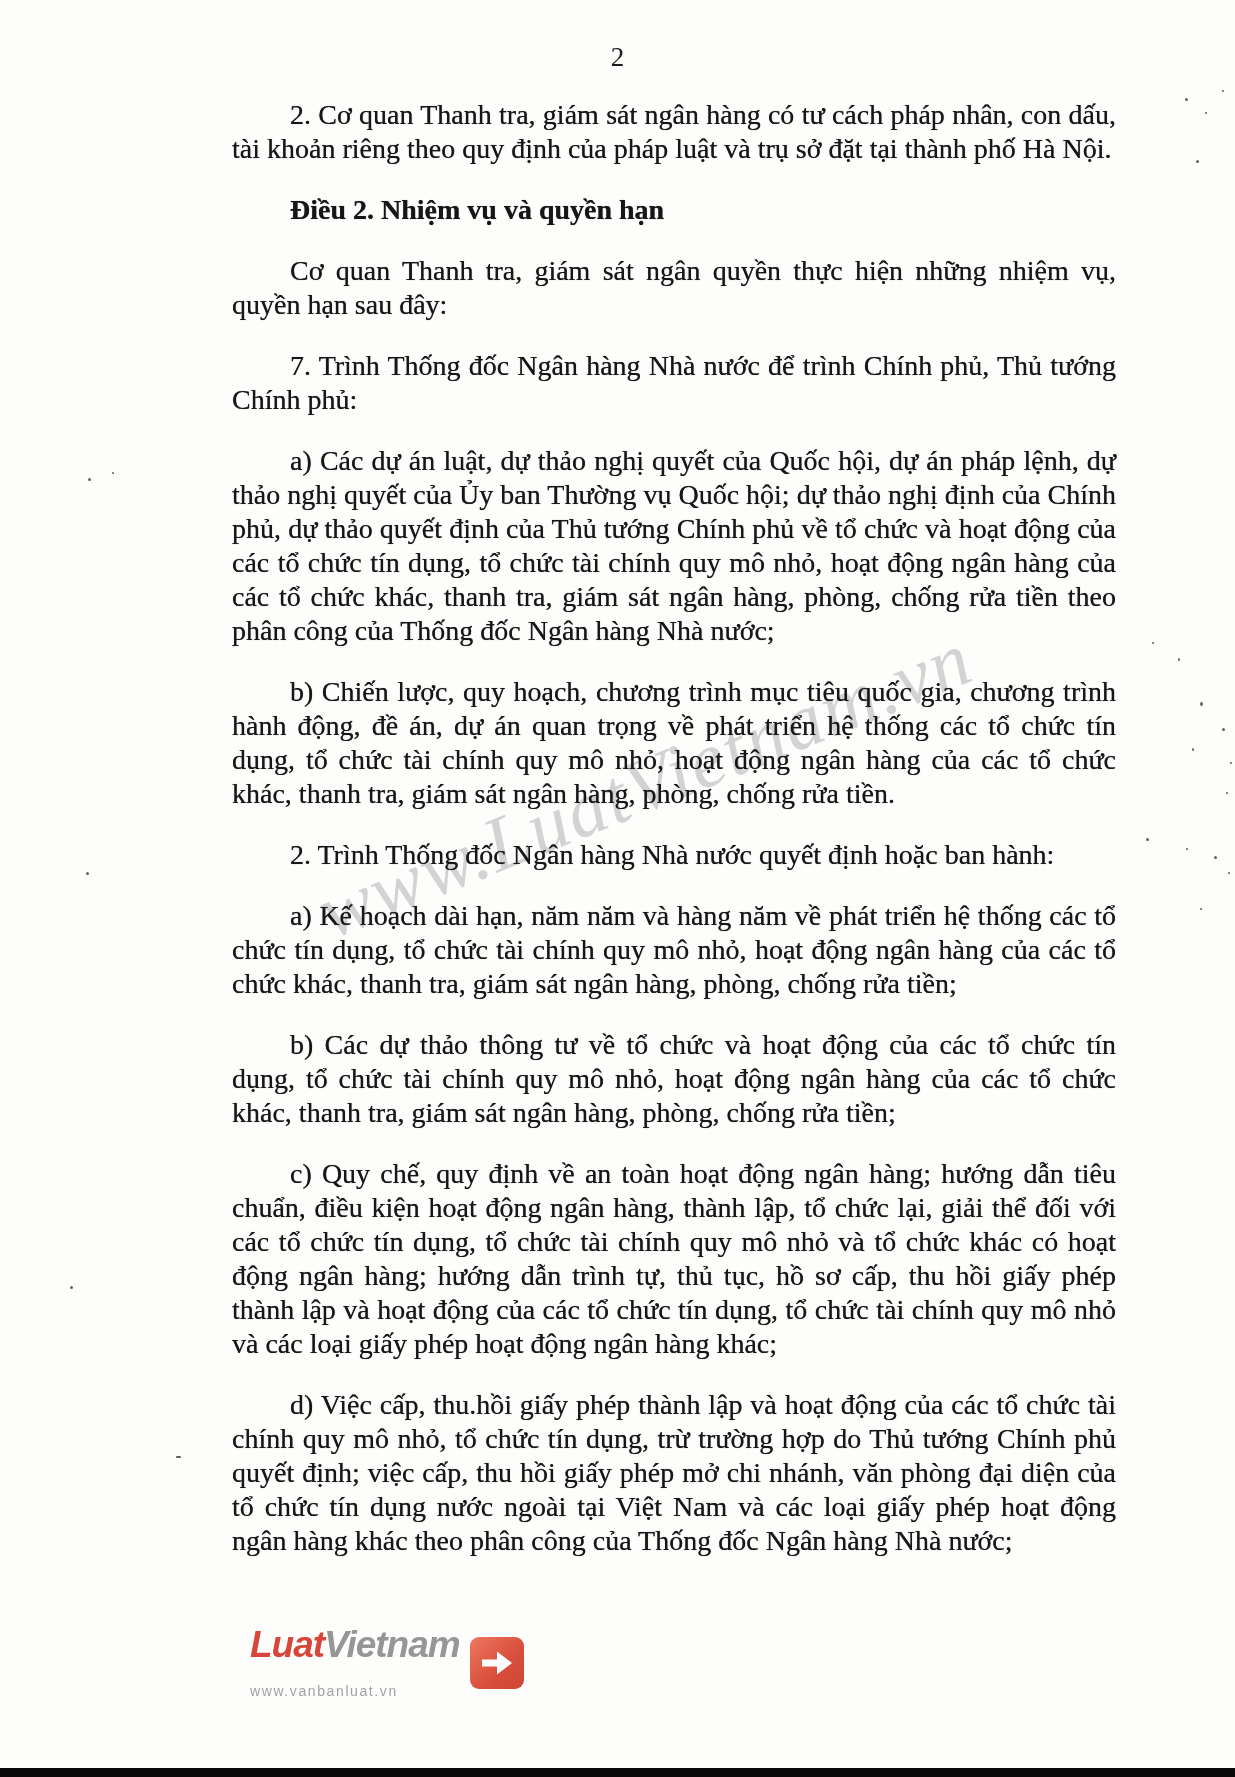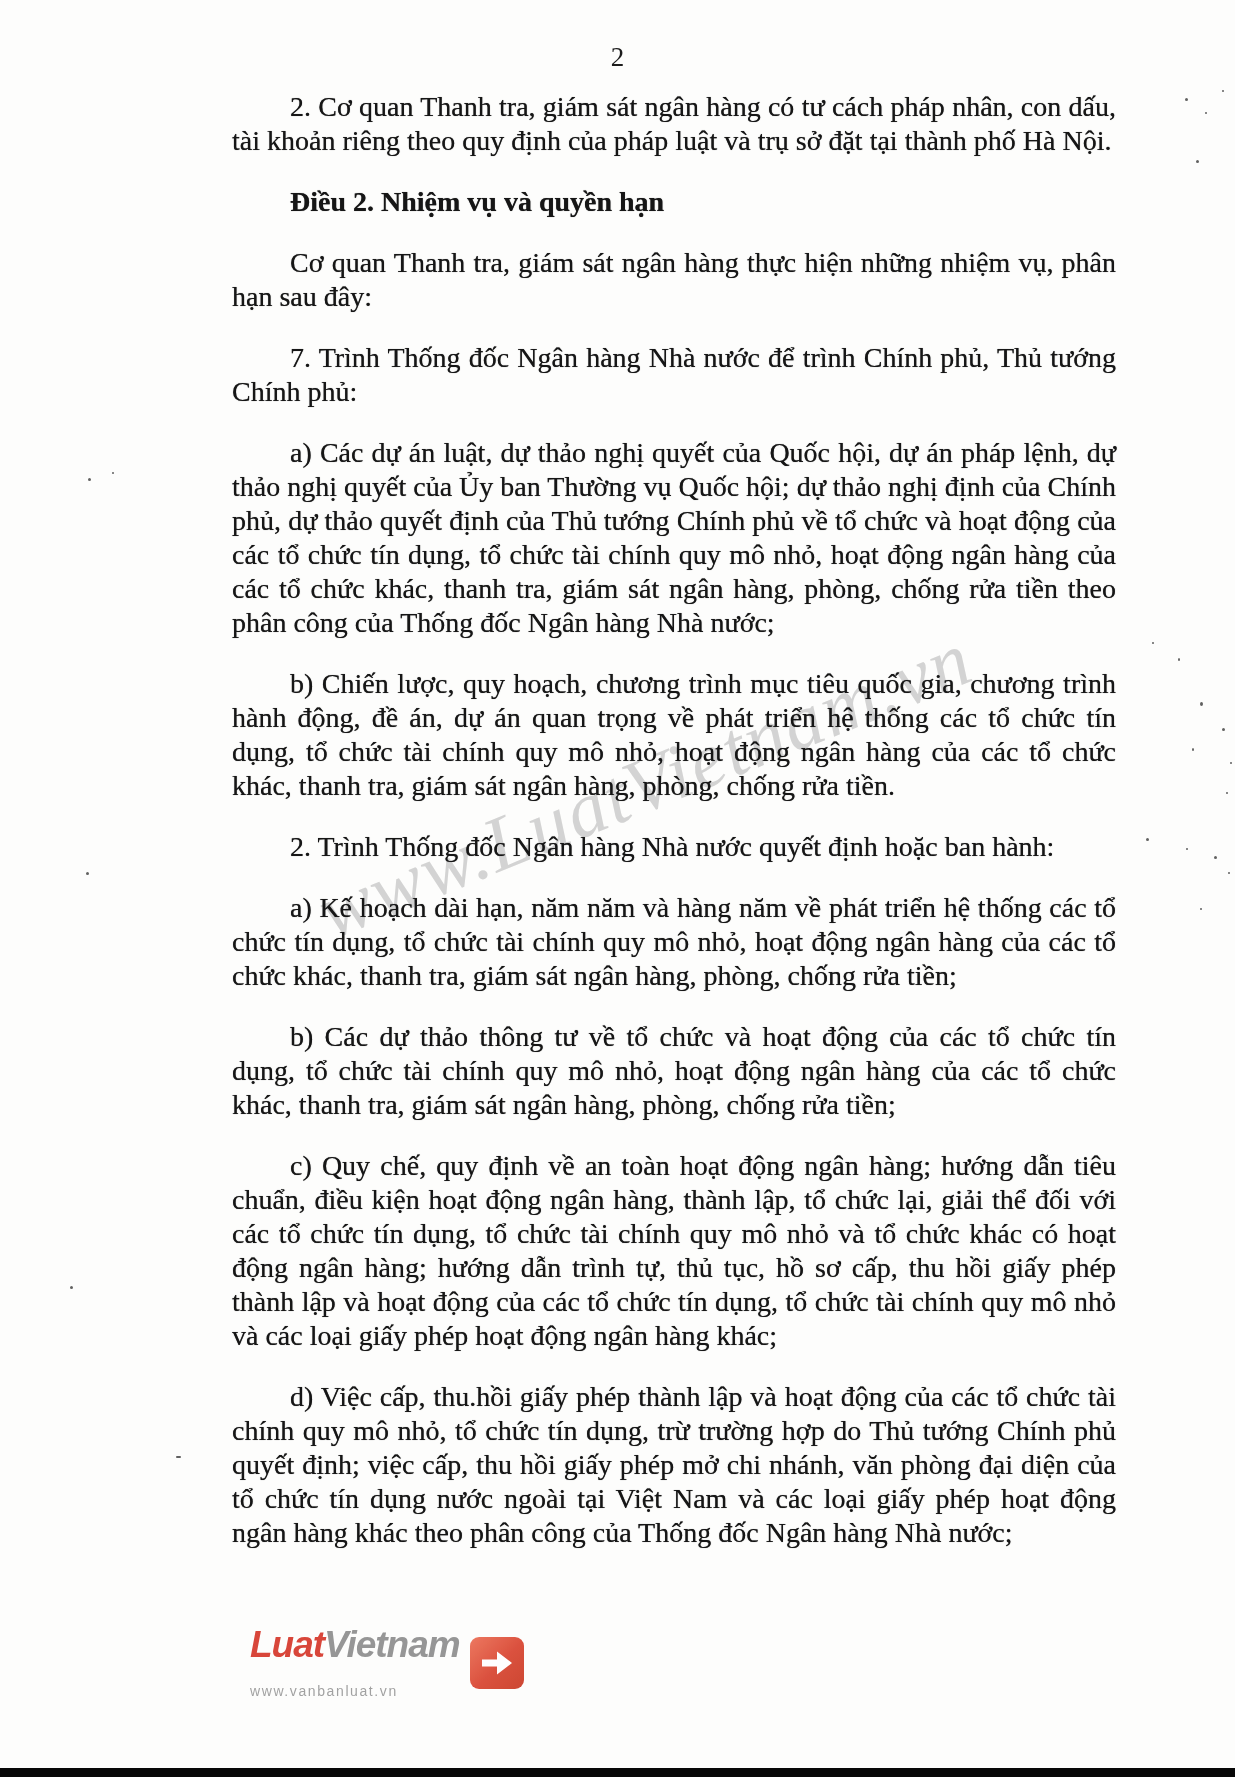--- a/index.html
+++ b/index.html
@@ -18,21 +18,21 @@
   
   .page-number{
     position:absolute;
     top:42px;left:0;width:1235px;
     text-align:center;
     font-size:27px;color:#1c1c1c;
   }
   
   .doc{
     position:absolute;
-    left:232px;top:90px;width:884px;
+    left:232px;top:98px;width:884px;
     font-size:28px;line-height:34px;
     color:#161616;
     text-align:justify;
     z-index:2;
     text-shadow:0 0 0.7px rgba(10,10,10,0.75);
   }
   .doc p{
     margin:0 0 27px 0;
     text-indent:58px;
   }
@@ -110,21 +110,21 @@
 
 <div class="sheet">
 
   <div class="page-number">2</div>
 
   <div class="watermark">www.LuatVietnam.vn</div>
 
   <div class="doc">
     <p>2. Cơ quan Thanh tra, giám sát ngân hàng có tư cách pháp nhân, con dấu, tài khoản riêng theo quy định của pháp luật và trụ sở đặt tại thành phố Hà Nội.</p>
     <p class="heading">Điều 2. Nhiệm vụ và quyền hạn</p>
-    <p>Cơ quan Thanh tra, giám sát ngân hàng thực hiện những nhiệm vụ, phân hạn sau đây:</p>
+    <p>Cơ quan Thanh tra, giám sát ngân quyền thực hiện những nhiệm vụ, quyền hạn sau đây:</p>
     <p>7. Trình Thống đốc Ngân hàng Nhà nước để trình Chính phủ, Thủ tướng Chính phủ:</p>
     <p>a) Các dự án luật, dự thảo nghị quyết của Quốc hội, dự án pháp lệnh, dự thảo nghị quyết của Ủy ban Thường vụ Quốc hội; dự thảo nghị định của Chính phủ, dự thảo quyết định của Thủ tướng Chính phủ về tổ chức và hoạt động của các tổ chức tín dụng, tổ chức tài chính quy mô nhỏ, hoạt động ngân hàng của các tổ chức khác, thanh tra, giám sát ngân hàng, phòng, chống rửa tiền theo phân công của Thống đốc Ngân hàng Nhà nước;</p>
     <p>b) Chiến lược, quy hoạch, chương trình mục tiêu quốc gia, chương trình hành động, đề án, dự án quan trọng về phát triển hệ thống các tổ chức tín dụng, tổ chức tài chính quy mô nhỏ, hoạt động ngân hàng của các tổ chức khác, thanh tra, giám sát ngân hàng, phòng, chống rửa tiền.</p>
     <p>2. Trình Thống đốc Ngân hàng Nhà nước quyết định hoặc ban hành:</p>
     <p>a) Kế hoạch dài hạn, năm năm và hàng năm về phát triển hệ thống các tổ chức tín dụng, tổ chức tài chính quy mô nhỏ, hoạt động ngân hàng của các tổ chức khác, thanh tra, giám sát ngân hàng, phòng, chống rửa tiền;</p>
     <p>b) Các dự thảo thông tư về tổ chức và hoạt động của các tổ chức tín dụng, tổ chức tài chính quy mô nhỏ, hoạt động ngân hàng của các tổ chức khác, thanh tra, giám sát ngân hàng, phòng, chống rửa tiền;</p>
     <p>c) Quy chế, quy định về an toàn hoạt động ngân hàng; hướng dẫn tiêu chuẩn, điều kiện hoạt động ngân hàng, thành lập, tổ chức lại, giải thể đối với các tổ chức tín dụng, tổ chức tài chính quy mô nhỏ và tổ chức khác có hoạt động ngân hàng; hướng dẫn trình tự, thủ tục, hồ sơ cấp, thu hồi giấy phép thành lập và hoạt động của các tổ chức tín dụng, tổ chức tài chính quy mô nhỏ và các loại giấy phép hoạt động ngân hàng khác;</p>
     <p>d) Việc cấp, thu.hồi giấy phép thành lập và hoạt động của các tổ chức tài chính quy mô nhỏ, tổ chức tín dụng, trừ trường hợp do Thủ tướng Chính phủ quyết định; việc cấp, thu hồi giấy phép mở chi nhánh, văn phòng đại diện của tổ chức tín dụng nước ngoài tại Việt Nam và các loại giấy phép hoạt động ngân hàng khác theo phân công của Thống đốc Ngân hàng Nhà nước;</p>
   </div>
 

